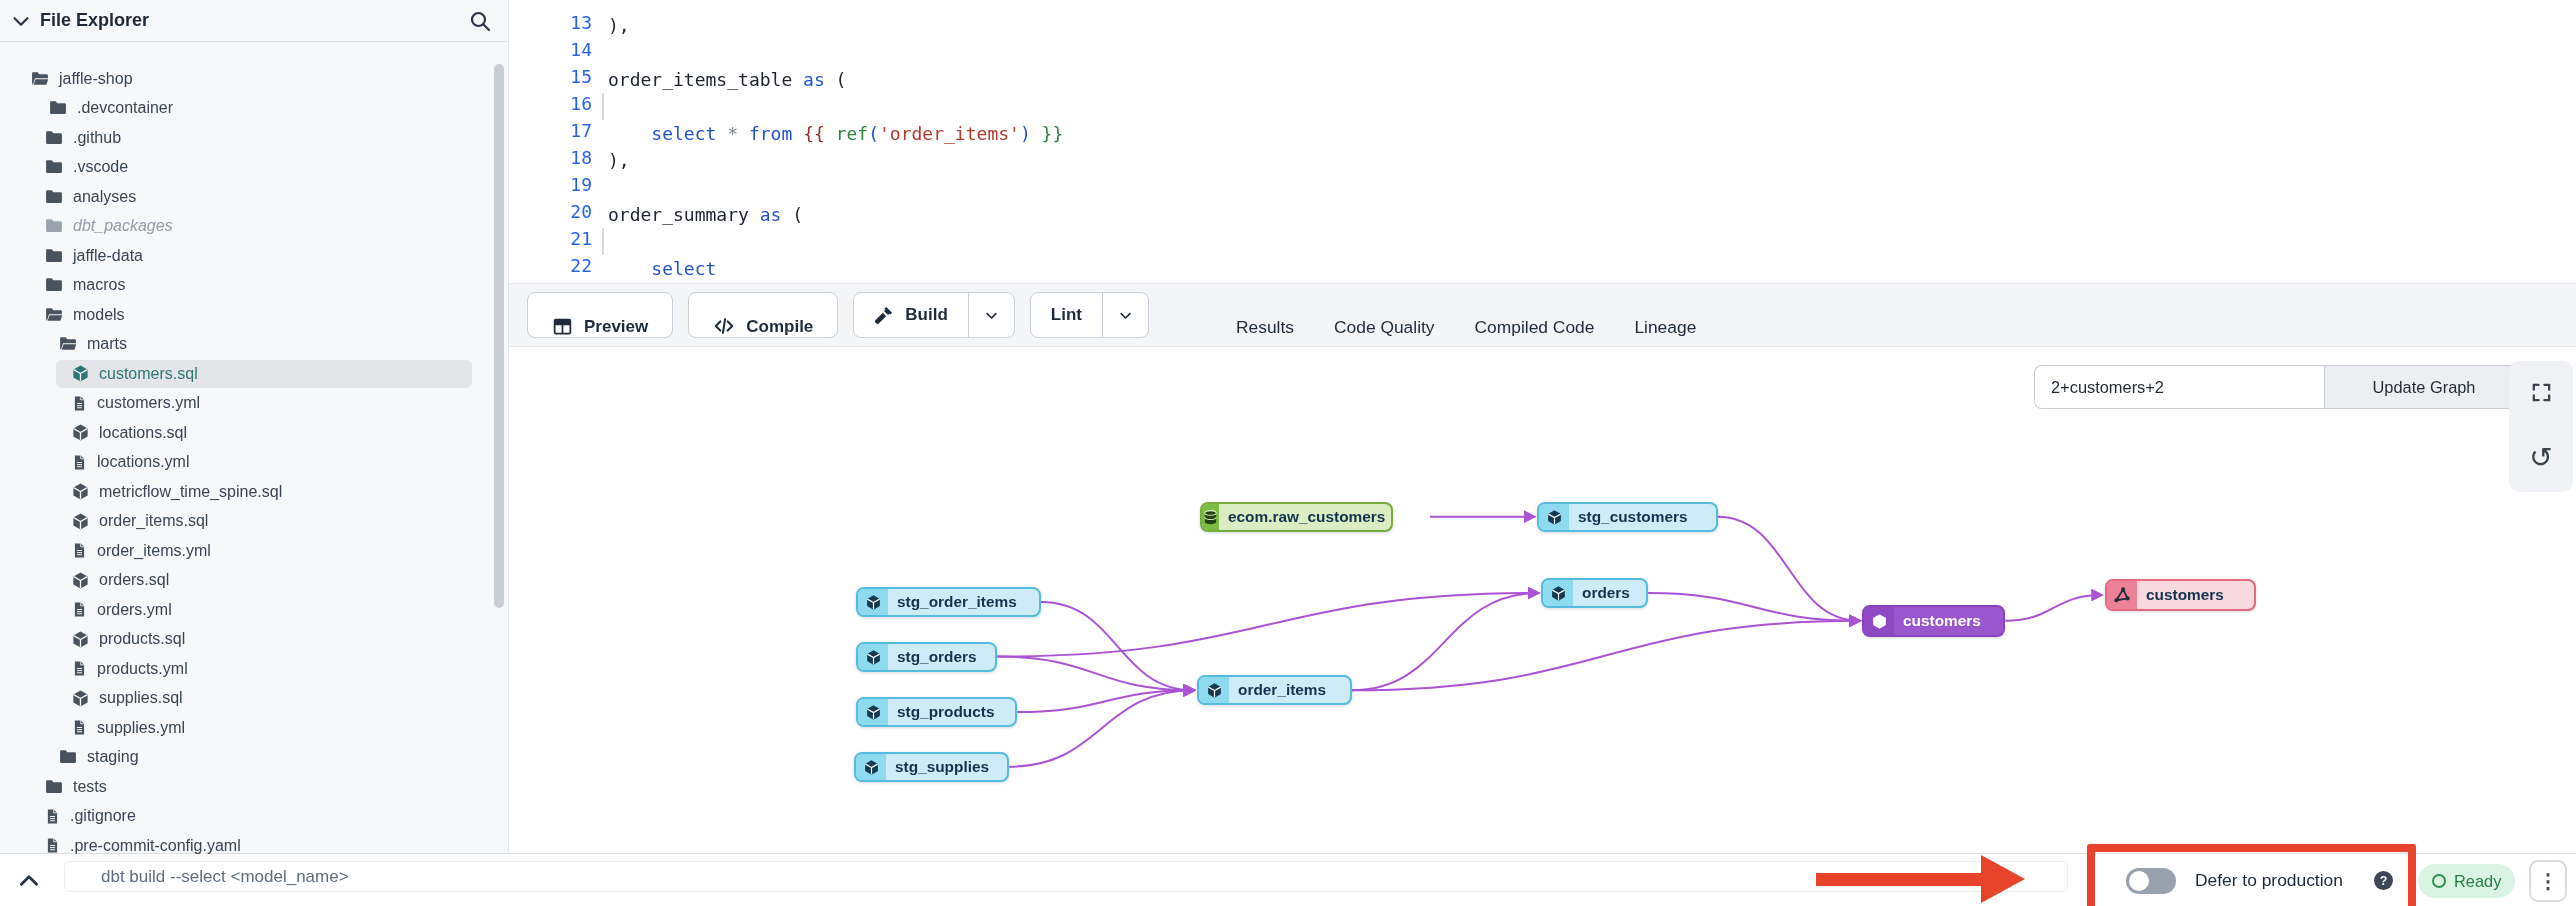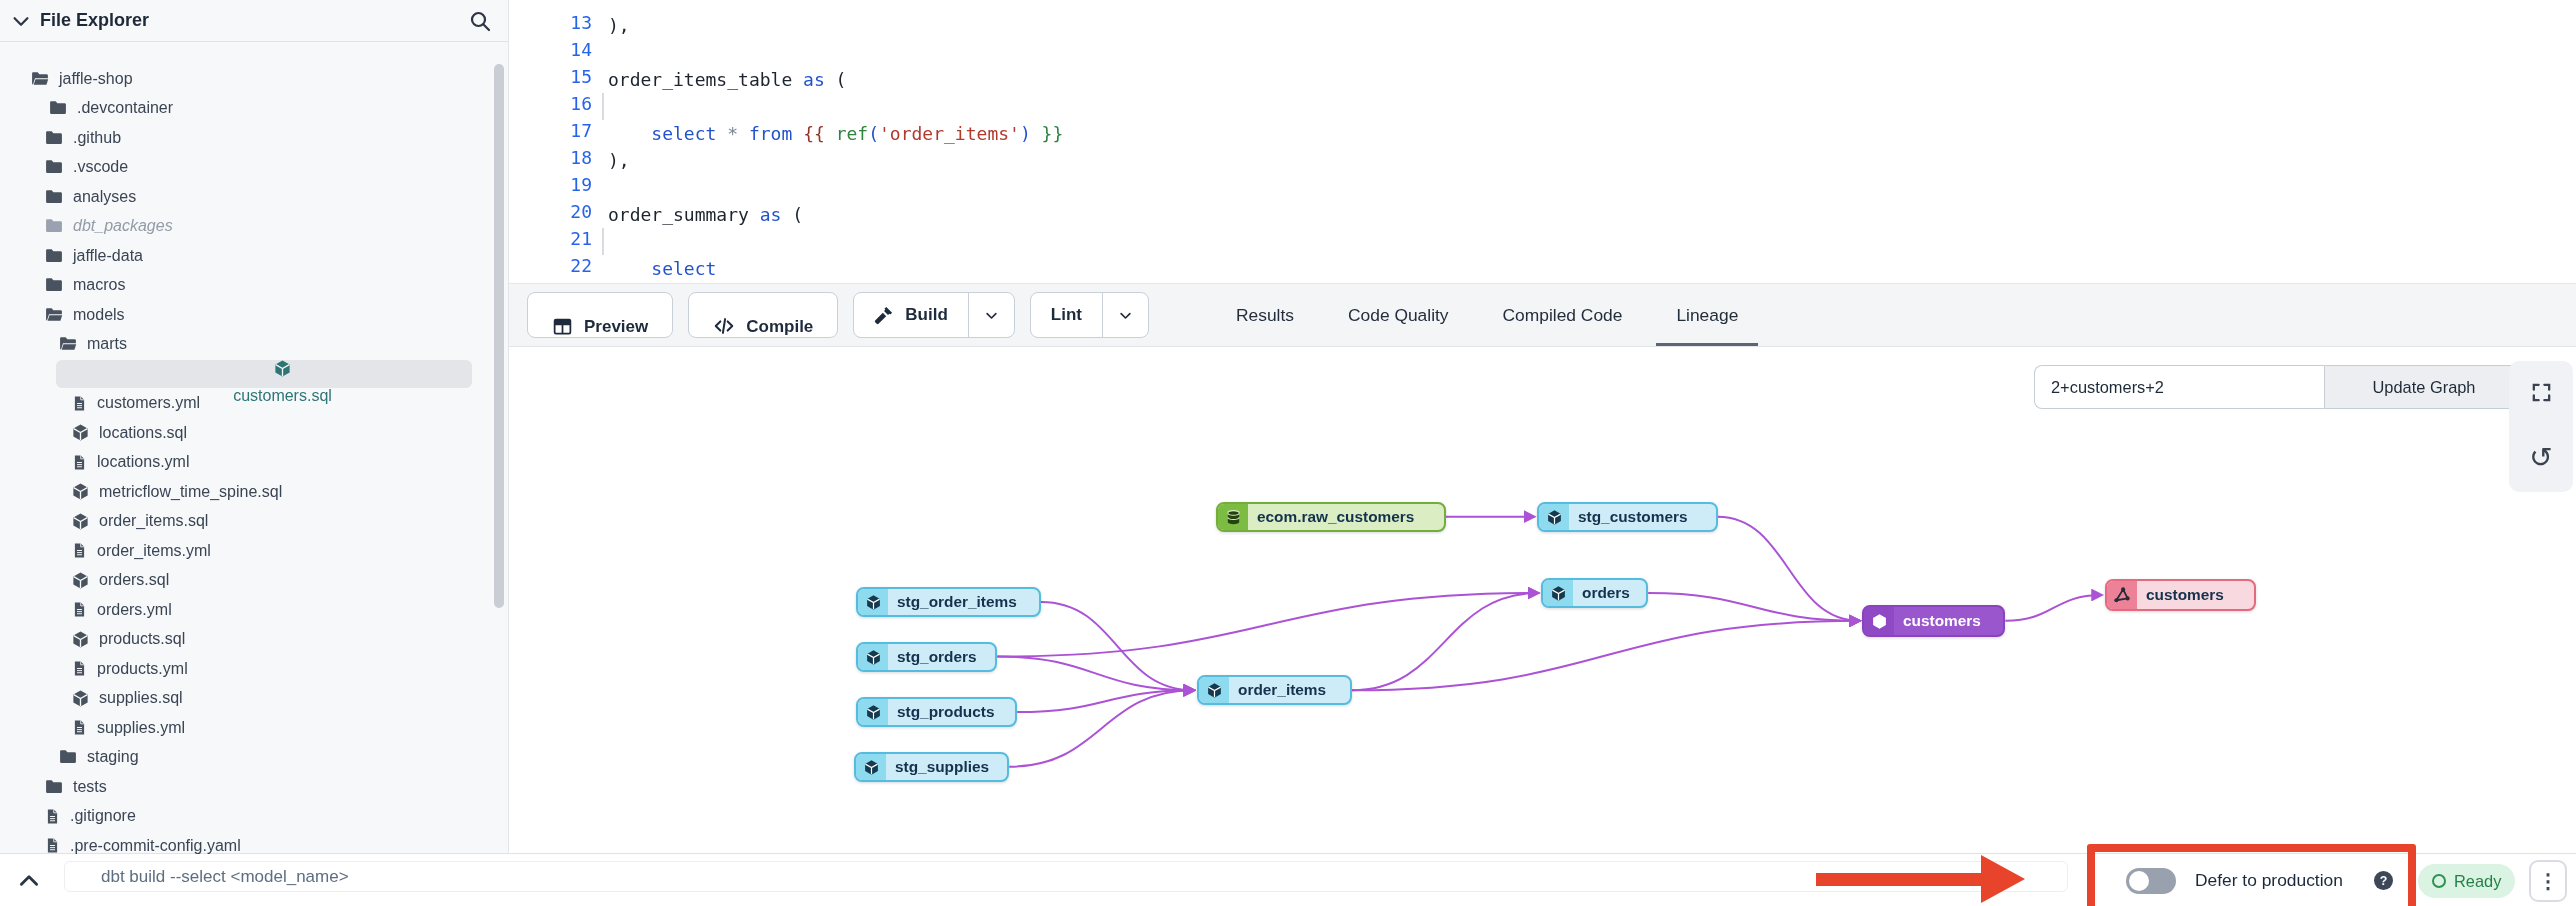--- a/index.html
+++ b/index.html
@@ -32,21 +32,21 @@
   .guide { display:inline-block; width:1.5px; height:27px; background:#d8dbdf; margin-left:-6px; }
 
   
   .toolbar { position:absolute; left:509px; top:283px; width:2067px; height:64px; background:#f4f5f7;
              border-top:1px solid #e4e7eb; border-bottom:1px solid #e2e5e9; display:flex; align-items:center; padding-left:18px; gap:15px; }
   .btn, .btngroup { background:#fff; border:1px solid #c9d0d9; border-radius:8px; height:46px; color:#1e2b3c; }
   .btn { display:flex; align-items:flex-end; gap:11px; padding:0 24px; font-size:17px; font-weight:600; cursor:pointer; }
   .btngroup { display:flex; align-items:stretch; overflow:hidden; }
   .seg { display:flex; align-items:center; gap:11px; padding:0 20px; font-size:17px; font-weight:600; cursor:pointer; }
   .seg.chev { border-left:1px solid #c9d0d9; padding:0 15px; }
-  .tabs { position:absolute; left:707px; top:0; height:100%; display:flex; gap:14px; }
+  .tabs { position:absolute; left:707px; top:12px; height:100%; display:flex; }
   .tab { display:flex; align-items:center; padding:0 20px; font-size:17.4px; color:#232e3d; cursor:pointer; border-bottom:3px solid transparent; padding-top:3px; }
   .tab.active { border-bottom-color:#5d6573; }
 
   
   .lineage { position:absolute; left:509px; top:347px; width:2067px; height:506px; background:#fff; }
   .edges { position:absolute; left:0; top:0; }
   .graph-search { position:absolute; left:1525px; top:18px; display:flex; height:44px; }
   .gsi { width:290px; border:1px solid #c6cdd5; border-right:none; border-radius:8px 0 0 8px; padding:0 16px;
          font-size:16.4px; color:#1f2a38; background:#fff; font-family:"Liberation Sans",sans-serif; outline:none; }
   .ugb { width:200px; border:1px solid #c6cdd5; border-radius:0 8px 8px 0; background:#eceef1; font-size:16.4px;
@@ -176,21 +176,21 @@
       </div>
       <div class="trow" style="padding-left: 58px;">
         <span class="ticon">
           <svg width="20" height="20" viewBox="0 0 24 24">
             <path d="M2.5 5.5c0-.8.7-1.5 1.5-1.5h5.2l2 2.2H20c.8 0 1.5.7 1.5 1.5V11H6l-2.4 7.6c-.7 0-1.1-.7-1.1-1.5z" fill="currentColor"></path>
             <path d="M6.6 12.2h15.2l-2.1 6.8H4.4z" fill="currentColor"></path>
           </svg>
         </span>
         <span class="tlabel">marts</span>
       </div>
-      <div class="trow sel" style="padding-left: 71px; flex-direction: column;">
+      <div class="trow sel" style="padding-left: 71px;">
         <div class="hl" style="left: 56px;"></div>
         <span class="ticon">
           <svg width="19" height="19" viewBox="0 0 24 24">
             <path d="M12 1.8 21 7v10l-9 5.2L3 17V7z" fill="currentColor"></path>
             <path d="M3.4 7.2 12 12l8.6-4.8M12 12v9.6" stroke="#f7f8f9" stroke-width="1.7" fill="none"></path>
           </svg>
         </span>
         <span class="tlabel">customers.sql</span>
       </div>
       <div class="trow" style="padding-left: 71px;">
@@ -459,21 +459,21 @@
       <path d="M492 312 C 764.5 312, 764.5 248, 1037 248" fill="none" stroke="#ab52d5" stroke-width="2" marker-end="url(#arr)"></path>
       <path d="M492 312 C 591 312, 591 346, 690 346" fill="none" stroke="#ab52d5" stroke-width="2" marker-end="url(#arr)"></path>
       <path d="M512 368 C 601 368, 601 346, 690 346" fill="none" stroke="#ab52d5" stroke-width="2" marker-end="url(#arr)"></path>
       <path d="M504 423 C 597 423, 597 346, 690 346" fill="none" stroke="#ab52d5" stroke-width="2" marker-end="url(#arr)"></path>
       <path d="M849 346 C 943 346, 943 248, 1037 248" fill="none" stroke="#ab52d5" stroke-width="2" marker-end="url(#arr)"></path>
       <path d="M849 346 C 1105 346, 1105 276, 1361 276" fill="none" stroke="#ab52d5" stroke-width="2" marker-end="url(#arr)"></path>
       <path d="M1148 248 C 1254.5 248, 1254.5 276, 1361 276" fill="none" stroke="#ab52d5" stroke-width="2" marker-end="url(#arr)"></path>
       <path d="M1508 276 C 1556.5 276, 1556.5 250, 1605 250" fill="none" stroke="#ab52d5" stroke-width="2" marker-end="url(#arr)"></path>
     </svg>
   <div id="gnodes">
-      <div class="gnode" style="left: 707px; top: 155px; width: 230px; height: 30px; border-color: rgb(116, 173, 59); background: rgb(219, 237, 195);">
+      <div class="gnode" style="left: 691px; top: 155px; width: 193px; height: 30px; border-color: rgb(116, 173, 59); background: rgb(219, 237, 195);">
         <div class="nhead" style="background: rgb(124, 188, 66); color: rgb(36, 67, 15);">
           <svg width="17" height="17" viewBox="0 0 24 24">
             <ellipse cx="12" cy="5.5" rx="8" ry="3.2" fill="currentColor"></ellipse>
             <path d="M4 5.5v13c0 1.8 3.6 3.2 8 3.2s8-1.4 8-3.2v-13z" fill="currentColor"></path>
             <path d="M4 11.5c0 1.8 3.6 3.2 8 3.2s8-1.4 8-3.2" stroke="#dbedc3" stroke-width="1.5" fill="none"></path>
             <ellipse cx="12" cy="5.5" rx="8" ry="3.2" fill="none" stroke="#dbedc3" stroke-width="1.5"></ellipse>
           </svg>
         </div>
         <div class="nbody" style="color: rgb(20, 50, 78);">ecom.raw_customers</div>
       </div>

